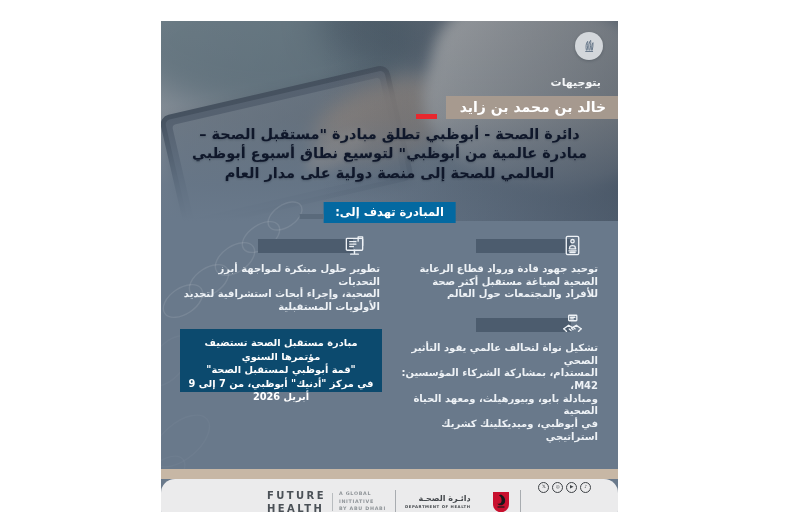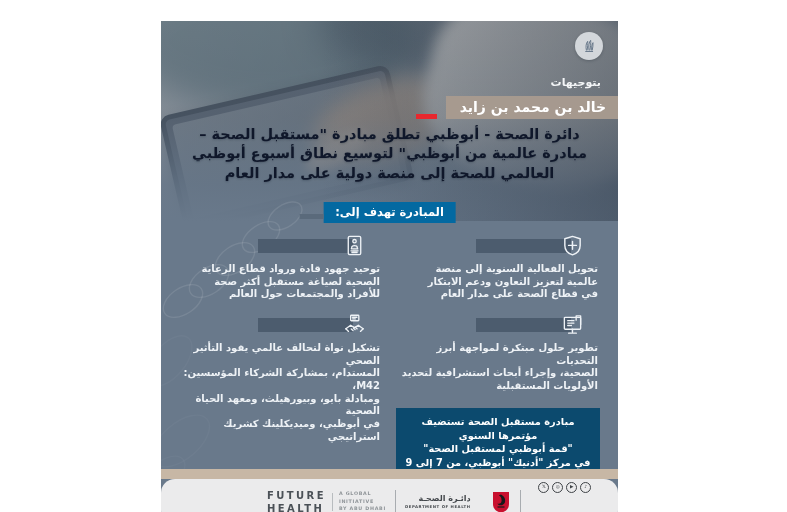--- a/index.html
+++ b/index.html
@@ -127,32 +127,20 @@
 مبادرة عالمية من أبوظبي" لتوسيع نطاق أسبوع أبوظبي
 العالمي للصحة إلى منصة دولية على مدار العام</div>
 
     <div class="section-label">
       <div class="pill">المبادرة تهدف إلى:</div>
       <div class="tail"></div>
     </div>
 
     <div class="goals">
 
-      <div class="goal">
-        <div class="goal-header">
-          <div class="bar"></div>
-          <svg class="gicon" viewBox="0 0 24 24" fill="none" stroke="#eef2f6" stroke-width="1.5" stroke-linecap="round" stroke-linejoin="round">
-            <path d="M12 2.5 L20 5 V12 C20 17.3 16.4 20.4 12 21.8 C7.6 20.4 4 17.3 4 12 V5 Z"></path>
-            <path d="M12 7.8 V16 M7.9 11.9 H16.1"></path>
-          </svg>
-        </div>
-        <div class="goal-text">تحويل الفعالية السنوية إلى منصة
-عالمية لتعزيز التعاون ودعم الابتكار
-في قطاع الصحة على مدار العام</div>
-      </div>
 
       <div class="goal">
         <div class="goal-header">
           <div class="bar"></div>
           <svg class="gicon" viewBox="0 0 24 24" fill="none" stroke="#eef2f6" stroke-width="1.4" stroke-linecap="round" stroke-linejoin="round">
             <rect x="5.5" y="2.5" width="13" height="19" rx="1.5"></rect>
             <circle cx="12" cy="7.5" r="1.8"></circle>
             <path d="M9.3 13.5 C9.3 11.6 14.7 11.6 14.7 13.5 L15.3 15.5 H8.7 Z"></path>
             <path d="M8.3 17.6 H15.7 M9.3 19.3 H14.7"></path>
           </svg>

